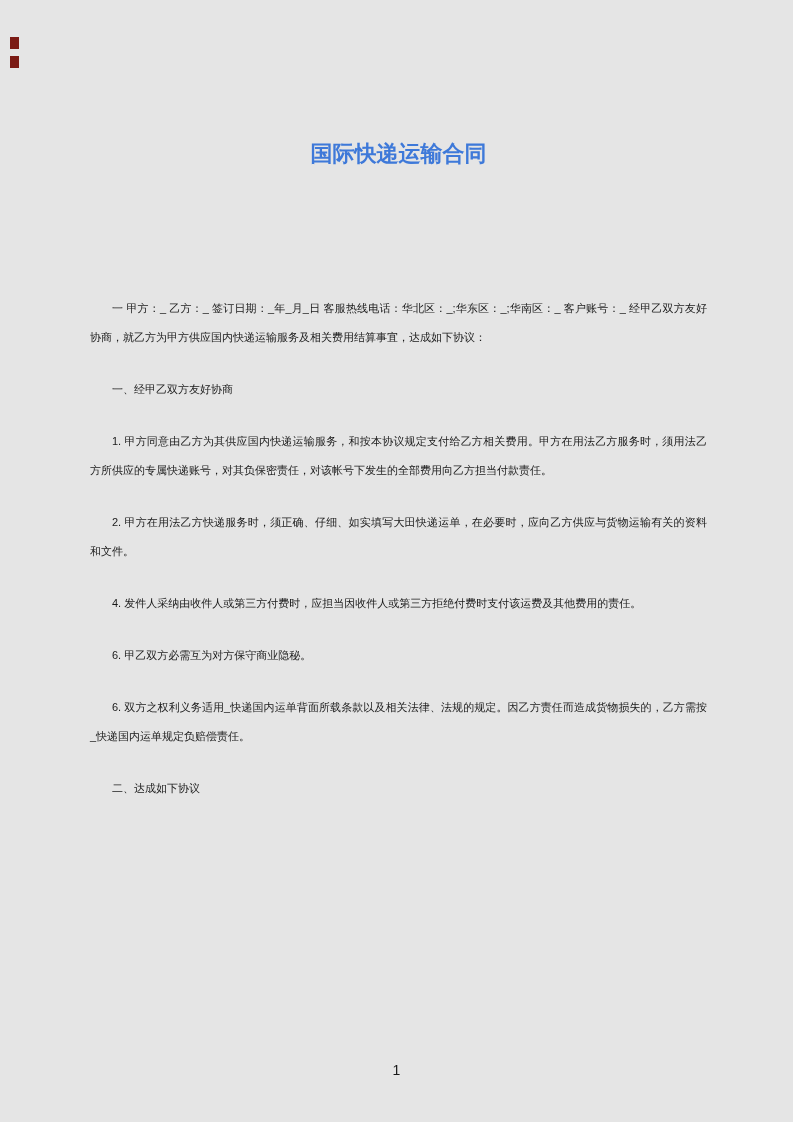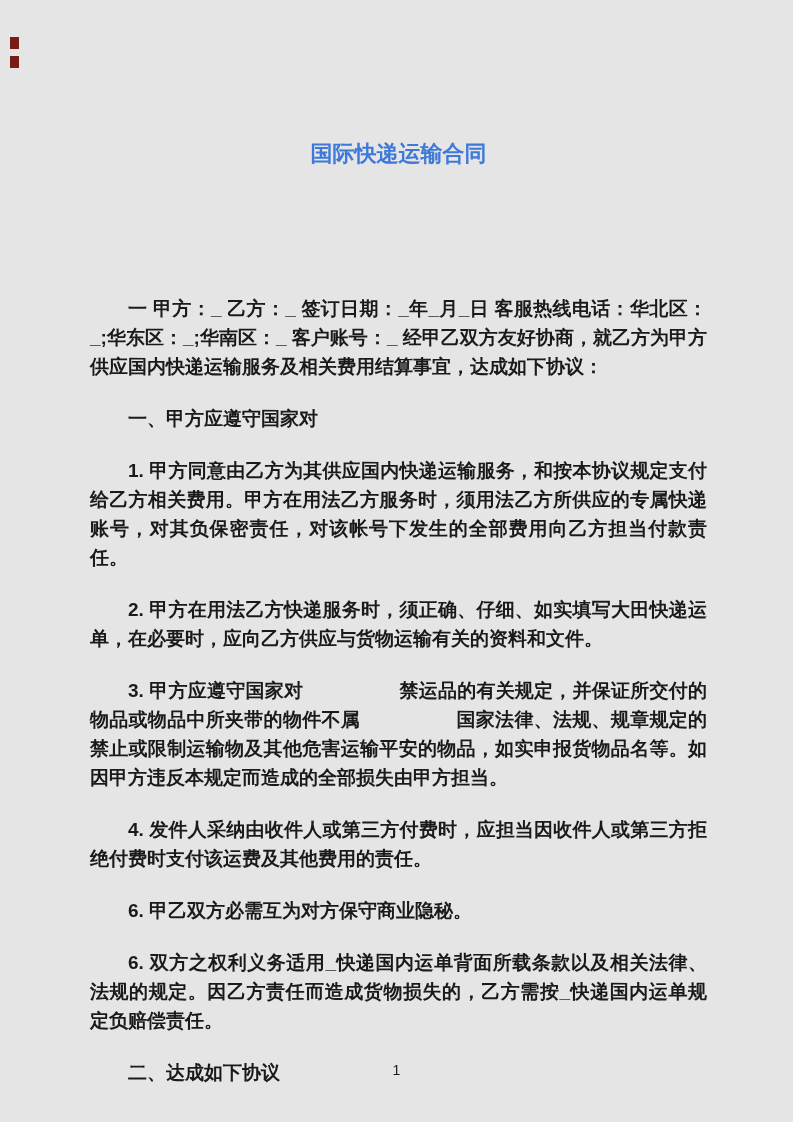--- a/index.html
+++ b/index.html
@@ -32,28 +32,27 @@
   }
   .doc-title {
     font-size: 22px;
     line-height: 28px;
     font-weight: bold;
     text-align: center;
     color: #3e79d9;
     margin: 0 0 126px 0;
   }
   .para {
-    font-size: 19px;
+    font-size: 11px;
     line-height: 29px;
     margin: 0 0 23px 0;
     text-indent: 2em;
     text-align: justify;
     white-space: pre-wrap;
     word-break: break-all;
-    font-weight: bold;
   }
   .para.heading {
     text-align: left;
   }
   .page-number {
     position: absolute;
     left: 0;
     right: 0;
     bottom: 44px;
     text-align: center;
@@ -67,27 +66,26 @@
 <div class="page">
 
   <span class="corner-mark m1" style="background: rgb(123, 27, 21);"></span>
   <span class="corner-mark m2" style="background: rgb(123, 27, 21);"></span>
 
   <div class="content">
     <h1 class="doc-title" style="color: rgb(62, 121, 217);">国际快递运输合同</h1>
 
     <p class="para">一 甲方：_ 乙方：_ 签订日期：_年_月_日 客服热线电话：华北区：_;华东区：_;华南区：_ 客户账号：_ 经甲乙双方友好协商，就乙方为甲方供应国内快递运输服务及相关费用结算事宜，达成如下协议：</p>
 
-    <p class="para heading">一、甲方应遵守国家对</p>
+    <p class="para heading">一、经甲乙双方友好协商</p>
 
     <p class="para">1. 甲方同意由乙方为其供应国内快递运输服务，和按本协议规定支付给乙方相关费用。甲方在用法乙方服务时，须用法乙方所供应的专属快递账号，对其负保密责任，对该帐号下发生的全部费用向乙方担当付款责任。</p>
 
     <p class="para">2. 甲方在用法乙方快递服务时，须正确、仔细、如实填写大田快递运单，在必要时，应向乙方供应与货物运输有关的资料和文件。</p>
 
-    <p class="para">3. 甲方应遵守国家对　　　　　禁运品的有关规定，并保证所交付的物品或物品中所夹带的物件不属　　　　　国家法律、法规、规章规定的禁止或限制运输物及其他危害运输平安的物品，如实申报货物品名等。如因甲方违反本规定而造成的全部损失由甲方担当。</p>
 
     <p class="para">4. 发件人采纳由收件人或第三方付费时，应担当因收件人或第三方拒绝付费时支付该运费及其他费用的责任。</p>
 
     <p class="para">6. 甲乙双方必需互为对方保守商业隐秘。</p>
 
     <p class="para">6. 双方之权利义务适用_快递国内运单背面所载条款以及相关法律、法规的规定。因乙方责任而造成货物损失的，乙方需按_快递国内运单规定负赔偿责任。</p>
 
     <p class="para heading">二、达成如下协议</p>
   </div>
 

